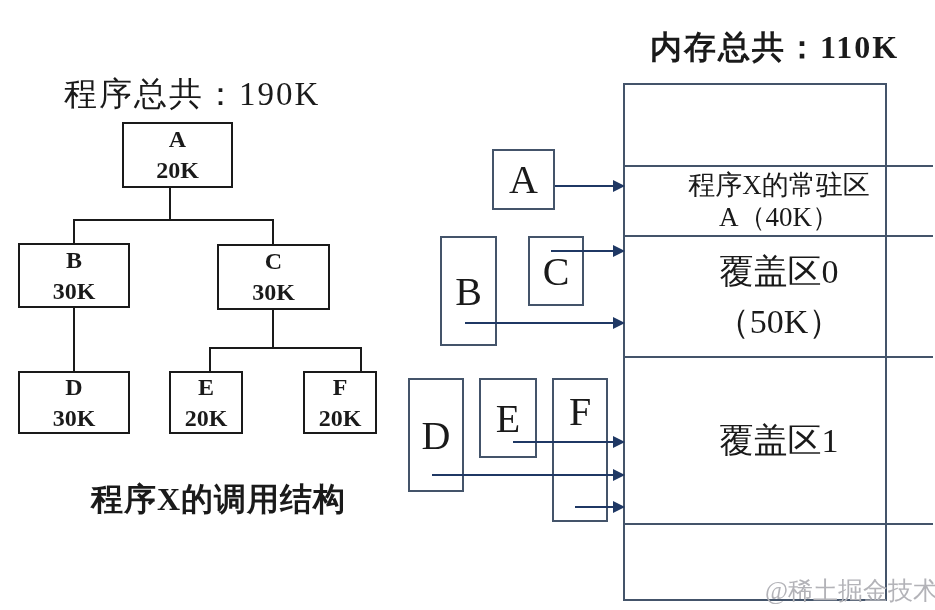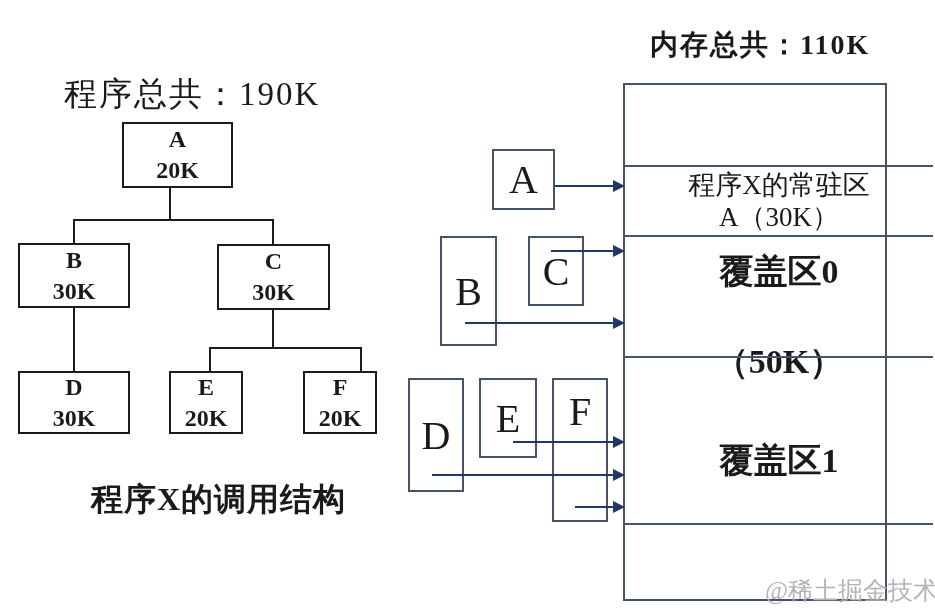--- a/index.html
+++ b/index.html
@@ -10,33 +10,33 @@
   
   .prog-title { position:absolute; left:64px; top:72px; font-size:33px; letter-spacing:2px; white-space:nowrap; }
   .tbox {
     position:absolute; box-sizing:border-box; border:2.5px solid #1a1a1a;
     display:flex; flex-direction:column; align-items:center; justify-content:center;
     font-size:24px; font-weight:600; line-height:1.28; background:transparent;
   }
   .kline { position:absolute; background:#1a1a1a; }
   .caption { position:absolute; left:55px; top:478px; font-size:32px; font-weight:bold; letter-spacing:1px; white-space:nowrap;margin-left:36px; }
   
-  .mem-title { position:absolute; left:650px; top:26px; font-size:28px; font-weight:bold; letter-spacing:2px; white-space:nowrap; }
+  .mem-title { position:absolute; left:650px; top:26px; font-size:32px; font-weight:bold; letter-spacing:2px; white-space:nowrap; }
   .memcol {
     position:absolute; left:623px; top:83px; width:264px; height:518px;
     box-sizing:border-box; border:2px solid #44546a; background:#ffffff; z-index:1;
   }
   .msec {
     position:absolute; left:0; width:308px; box-sizing:border-box;
     display:flex; flex-direction:column; align-items:center; justify-content:center;
     text-align:center;
   }
   .msec.divided { border-top:2px solid #44546a; }
   .msec .ln-sm { font-size:27px; line-height:1.2; }
-  .msec .ln-lg { font-size:34px; line-height:1.45; font-weight:700;margin-top:40px; }
+  .msec .ln-lg { font-size:34px; line-height:1.45; font-weight:400; }
   
   .mbox {
     position:absolute; box-sizing:border-box; border:2px solid #44546a; z-index:2;
     display:flex; align-items:center; justify-content:center;
     font-size:40px; background:transparent;
   }
   .mbox.top-letter { align-items:flex-start; padding-top:8px; }
   
   .arrow { position:absolute; height:2px; background:#1f3864; z-index:3; }
   .arrow::after {
@@ -88,21 +88,21 @@
   <div class="kline" style="left:360px;top:347px;width:2px;height:24px"></div>
 
   <div class="caption">程序X的调用结构</div>
 
   <div class="mem-title">内存总共：110K</div>
 
   <div class="memcol">
     <div class="msec" style="top:0;height:80px"></div>
     <div class="msec divided" style="top:80px;height:70px">
       <span class="ln-sm">程序X的常驻区</span>
-      <span class="ln-sm">A（30K）</span>
+      <span class="ln-sm">A（40K）</span>
     </div>
     <div class="msec divided" style="top:150px;height:121px">
       <span class="ln-lg">覆盖区0</span>
       <span class="ln-lg">（50K）</span>
     </div>
     <div class="msec divided" style="top:271px;height:167px">
       <span class="ln-lg">覆盖区1</span>
     </div>
     <div class="msec divided" style="top:438px;height:76px"></div>
   </div>

